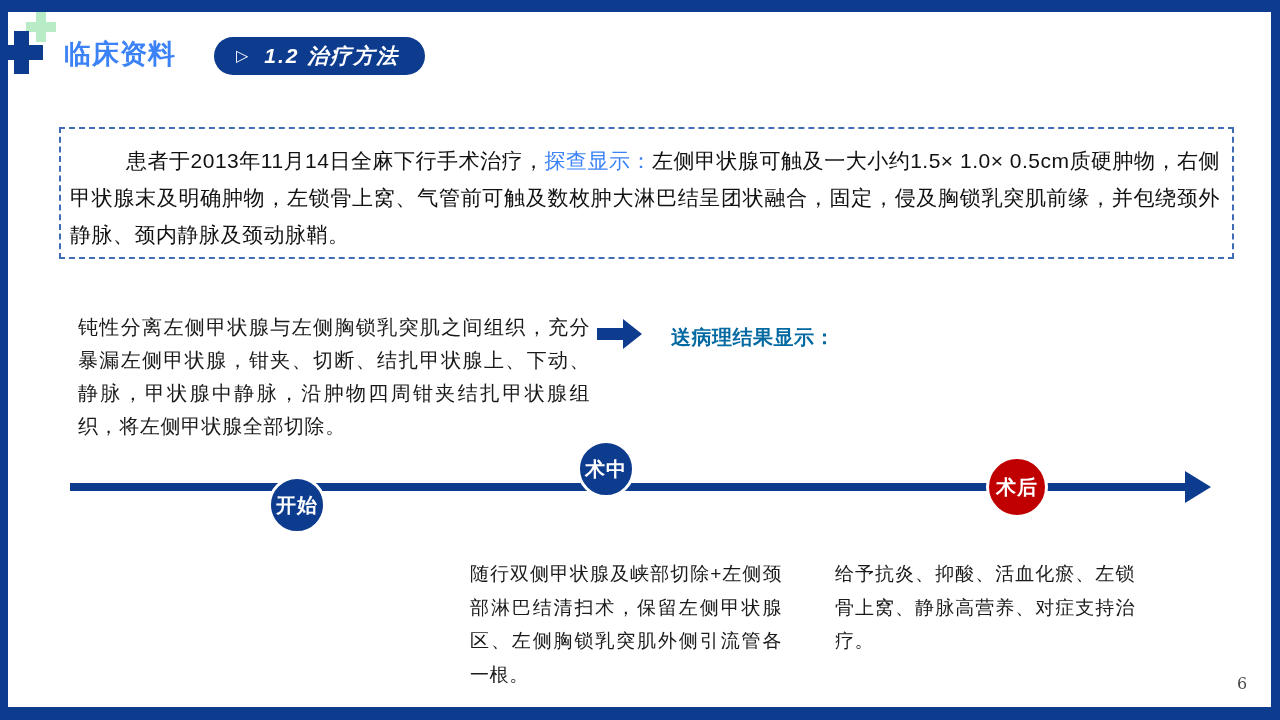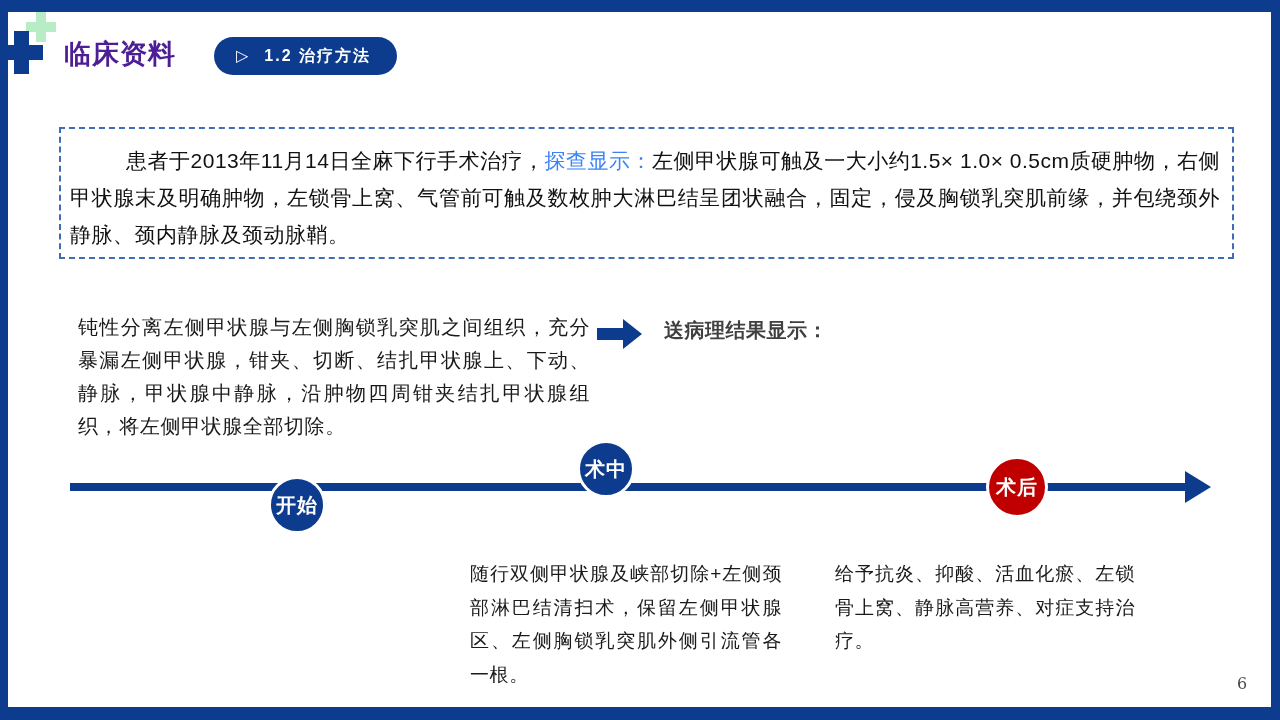--- a/index.html
+++ b/index.html
@@ -17,48 +17,48 @@
   
   .cross-icon{position:absolute;left:0;top:8px;width:62px;height:70px;}
   .cross-icon .arm{position:absolute;}
   .green-v{left:36px;top:4px;width:10px;height:30px;background:#b8ecc7;}
   .green-h{left:26px;top:14px;width:30px;height:10px;background:#b8ecc7;}
   .blue-v{left:14px;top:23px;width:15px;height:43px;background:#0d3c8e;}
   .blue-h{left:0;top:37px;width:43px;height:15px;background:#0d3c8e;}
 
   .page-title{
     position:absolute;left:64px;top:36px;margin:0;
-    font-size:27px;font-weight:bold;color:#4c1d95;letter-spacing:1px;
+    font-size:27px;font-weight:bold;color:#3b82f6;letter-spacing:1px;
   }
   .section-badge{
     position:absolute;left:214px;top:37px;height:38px;border-radius:19px;
     background:#0d3c8e;display:flex;align-items:center;padding:0 26px 0 22px;gap:16px;
   }
   .section-badge .tri{color:#ffffff;font-size:16px;line-height:1;}
-  .section-badge .lbl{color:#ffffff;font-size:16px;font-weight:bold;letter-spacing:2px;}
+  .section-badge .lbl{color:#ffffff;font-size:21px;font-weight:bold;letter-spacing:2px;font-style:italic;}
 
   
   .summary-box{
     position:absolute;left:59px;top:127px;width:1175px;height:132px;
     border:2px dashed #3f6cb5;box-sizing:border-box;padding:13px 12px 0 9px;
   }
   .summary-box p{
     margin:0;font-size:21px;line-height:37px;color:#111111;
     text-indent:56px;letter-spacing:0.5px;text-align:justify;
   }
   .summary-box .hl{color:#3b82f6;}
 
   
   .proc-left{
     position:absolute;left:78px;top:311px;width:512px;margin:0;
     font-size:20px;line-height:33px;color:#1a1a1a;letter-spacing:0.6px;text-align:justify;
   }
   .block-arrow{position:absolute;left:597px;top:319px;width:46px;height:30px;color:#0d3c8e;}
   .result{position:absolute;left:664px;top:314px;}
-  .result p{margin:0;font-size:20px;line-height:32px;font-weight:bold;color:#404040;letter-spacing:0.5px;}
+  .result p{margin:7px;font-size:20px;line-height:32px;font-weight:bold;color:#0369a1;letter-spacing:0.5px;}
 
   
   .tl-line{position:absolute;left:70px;top:483px;width:1118px;height:8px;background:#0d3c8e;}
   .tl-arrowhead{
     position:absolute;left:1185px;top:471px;width:0;height:0;
     border-left:26px solid #0d3c8e;border-top:16px solid transparent;border-bottom:16px solid transparent;
   }
   .tl-node{
     position:absolute;box-sizing:border-box;border-radius:50%;border:3px solid #ffffff;
     display:flex;align-items:center;justify-content:center;

